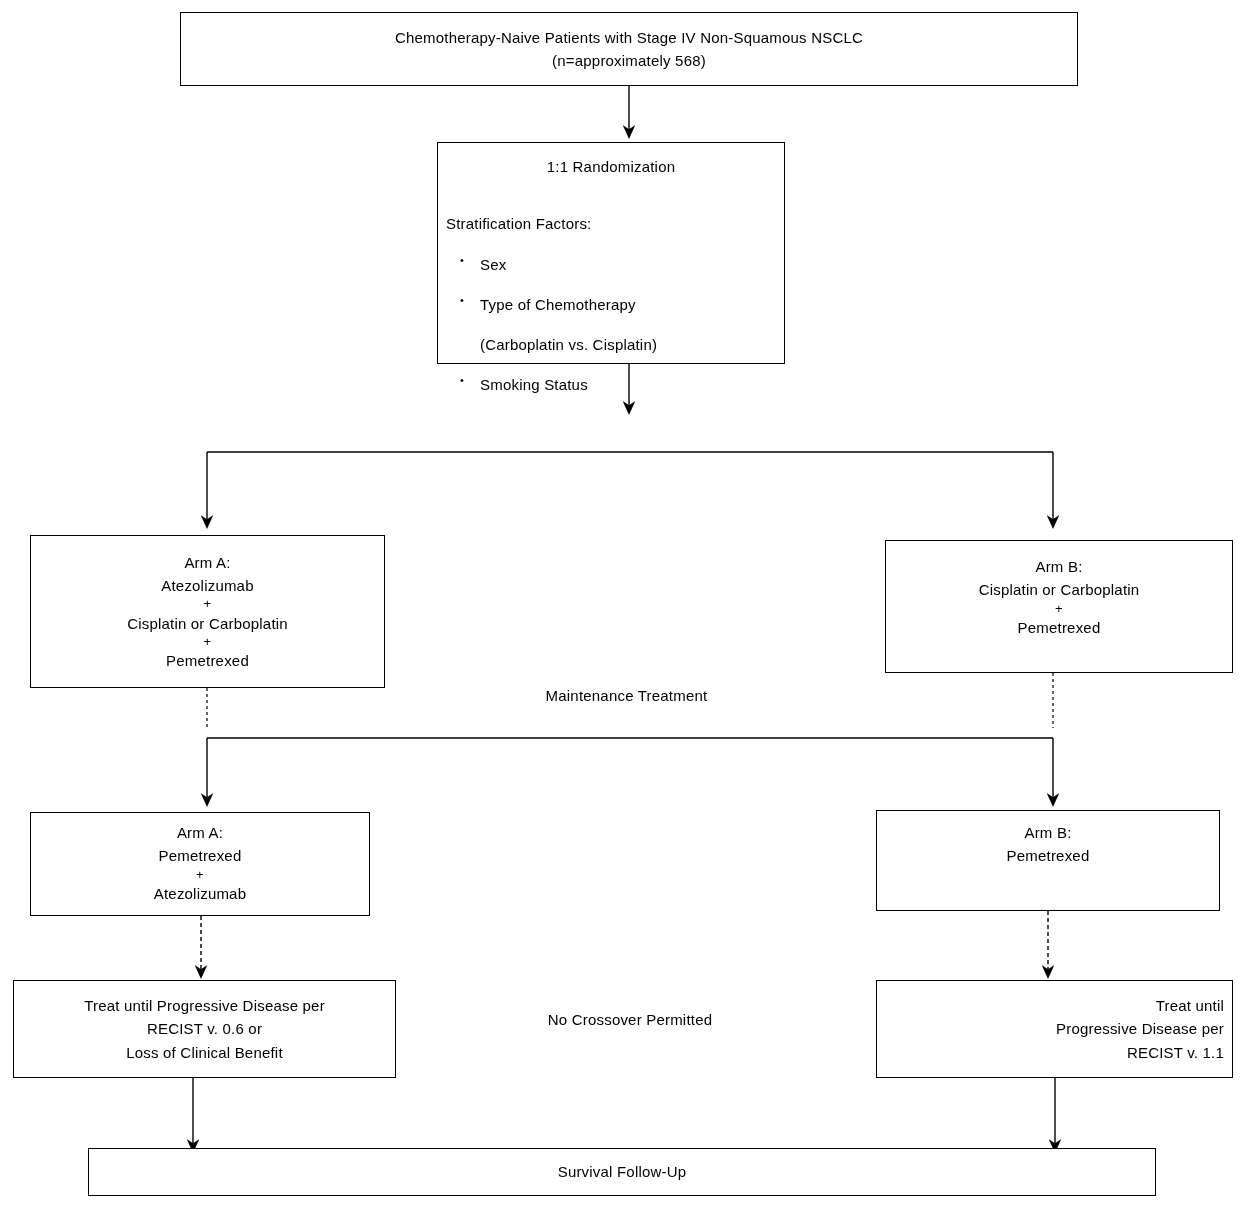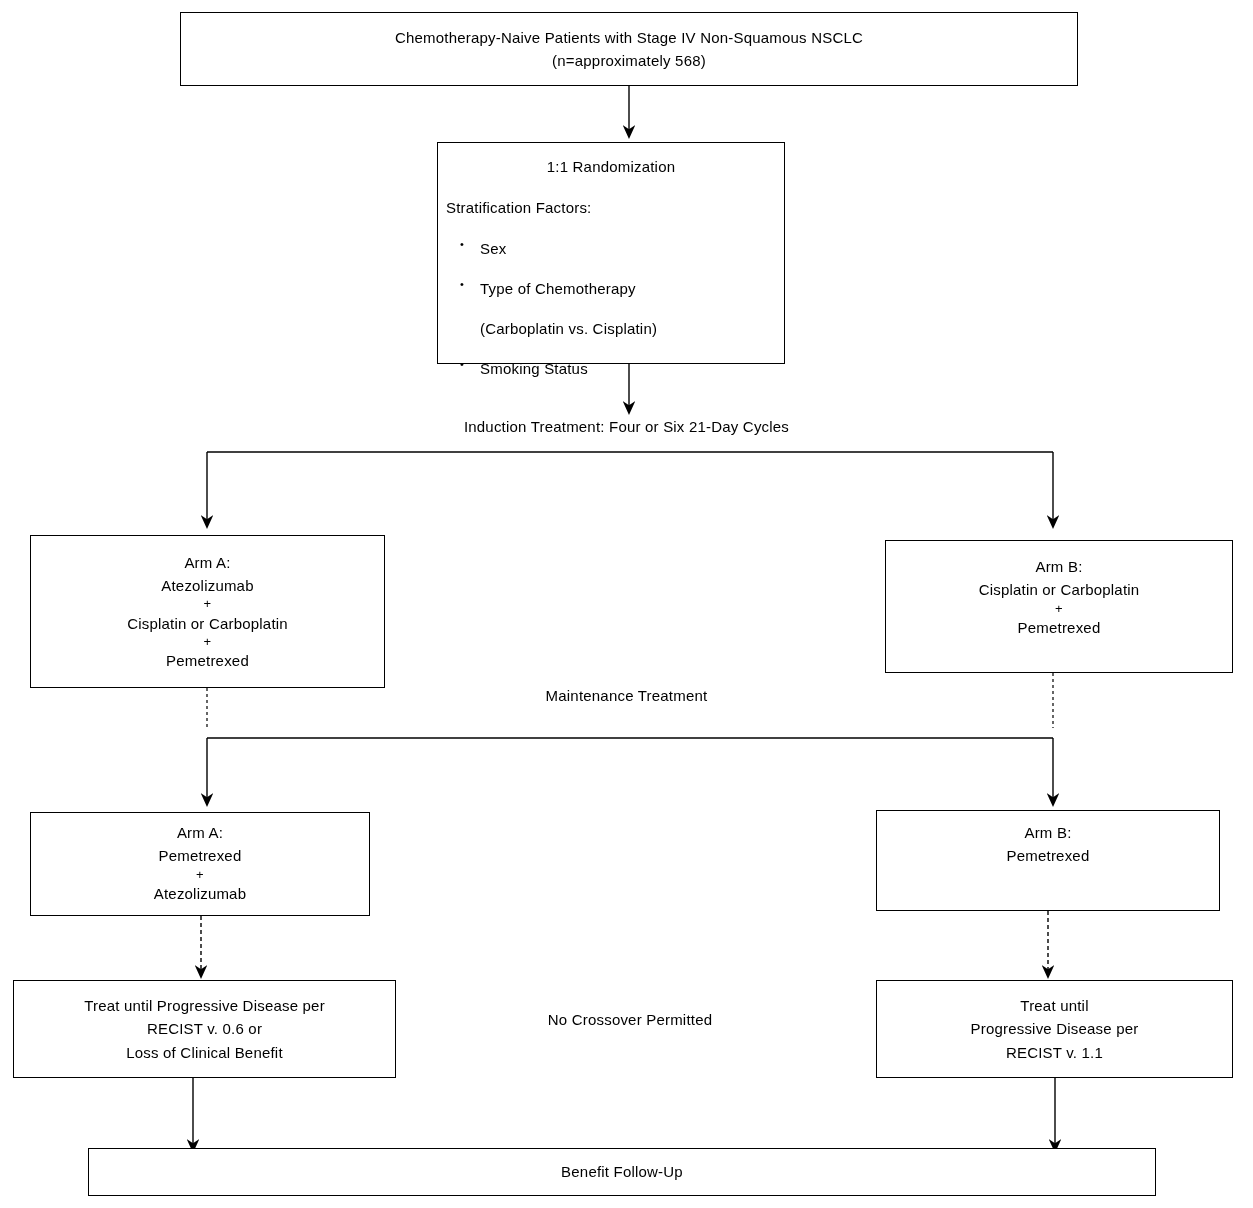--- a/index.html
+++ b/index.html
@@ -65,20 +65,21 @@
   }
   .bullets li.sub {
     padding-left: 34px;
   }
   .bullets li.sub::before { content: ""; }
   .strat-head {
     text-align: left;
     width: 100%;
     font-size: 15px;
     margin-bottom: 1px;
+    margin-top: 16px;
   }
   .rnd-title {
     width: 100%;
     text-align: center;
     font-size: 15px;
     margin-bottom: 18px;
   }
   svg.wires {
     position: absolute;
     left: 0; top: 0;
@@ -152,21 +153,20 @@
     <div class="rnd-title">1:1 Randomization</div>
     <div class="strat-head">Stratification Factors:</div>
     <ul class="bullets">
       <li>Sex</li>
       <li>Type of Chemotherapy</li>
       <li class="sub">(Carboplatin vs. Cisplatin)</li>
       <li>Smoking Status</li>
     </ul>
   </div>
 
-  <div class="freetext" style="left:0px; top:418px; width:1253px;">Induction Treatment:  Four or Six 21-Day Cycles</div>
 
   <div class="box" style="left:30px; top:535px; width:355px; height:153px;">
     <span class="ln">Arm A:</span>
     <span class="ln">Atezolizumab</span>
     <span class="ln plus">+</span>
     <span class="ln">Cisplatin or Carboplatin</span>
     <span class="ln plus">+</span>
     <span class="ln">Pemetrexed</span>
   </div>
 
@@ -192,23 +192,23 @@
   </div>
 
   <div class="box" style="left:13px; top:980px; width:383px; height:98px;">
     <span class="ln">Treat until Progressive Disease per</span>
     <span class="ln">RECIST v. 0.6 or</span>
     <span class="ln">Loss of Clinical Benefit</span>
   </div>
 
   <div class="freetext" style="left:430px; top:1011px; width:400px;">No Crossover  Permitted</div>
 
-  <div class="box" style="left:876px; top:980px; width:357px; height:98px;">
+  <div class="box" style="left:876px; top:980px; width:357px; height:98px;text-align:right;">
     <span class="ln">Treat until</span>
     <span class="ln">Progressive Disease per</span>
     <span class="ln">RECIST v. 1.1</span>
   </div>
 
   <div class="box" style="left:88px; top:1148px; width:1068px; height:48px;">
-    <span class="ln">Benefit Follow-Up</span>
+    <span class="ln">Survival Follow-Up</span>
   </div>
 
 </div>
 
 </body></html>

